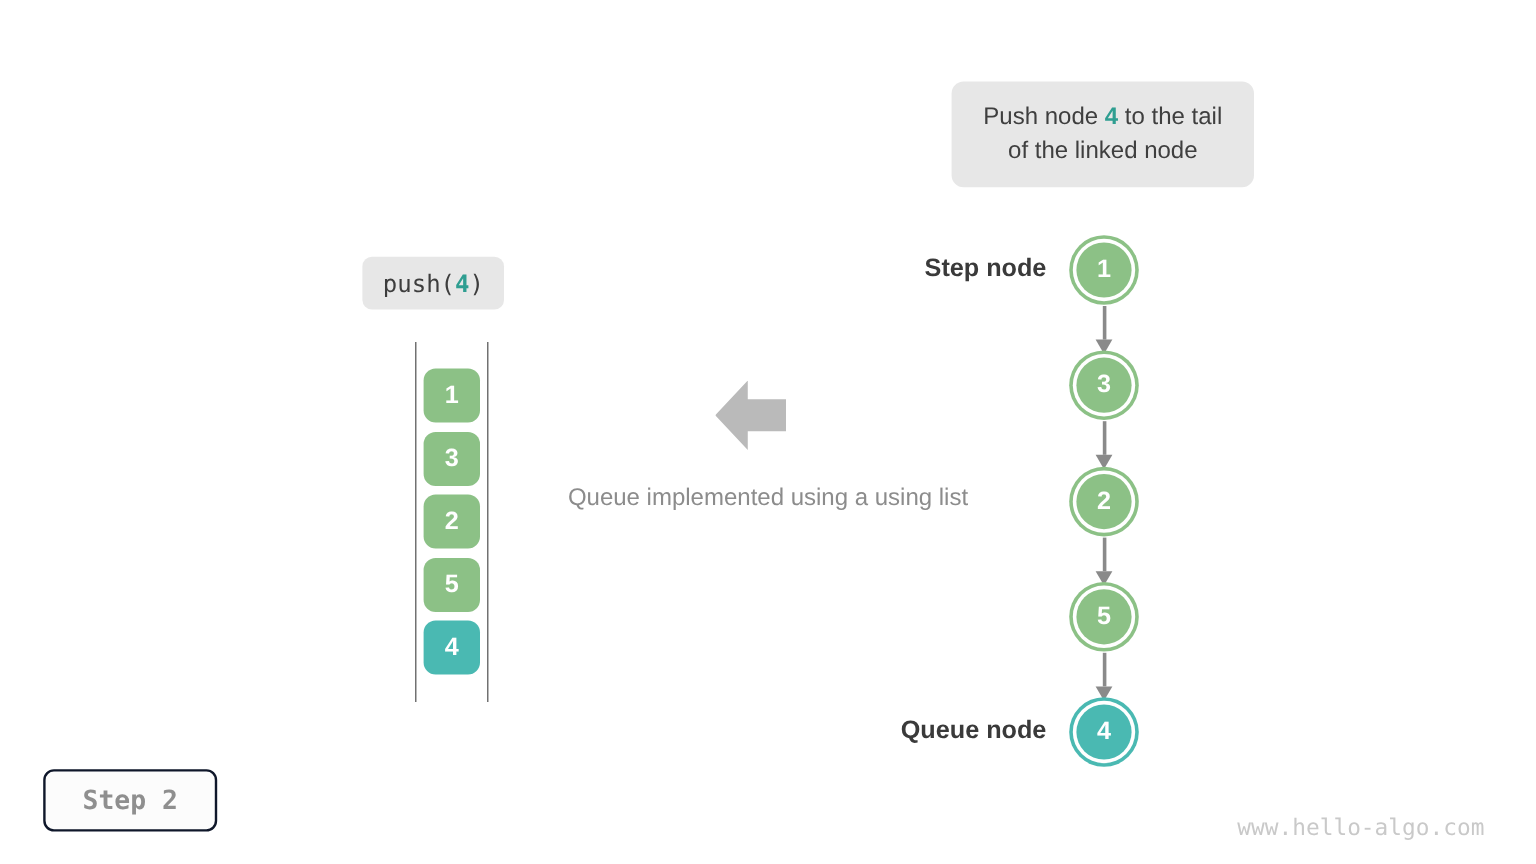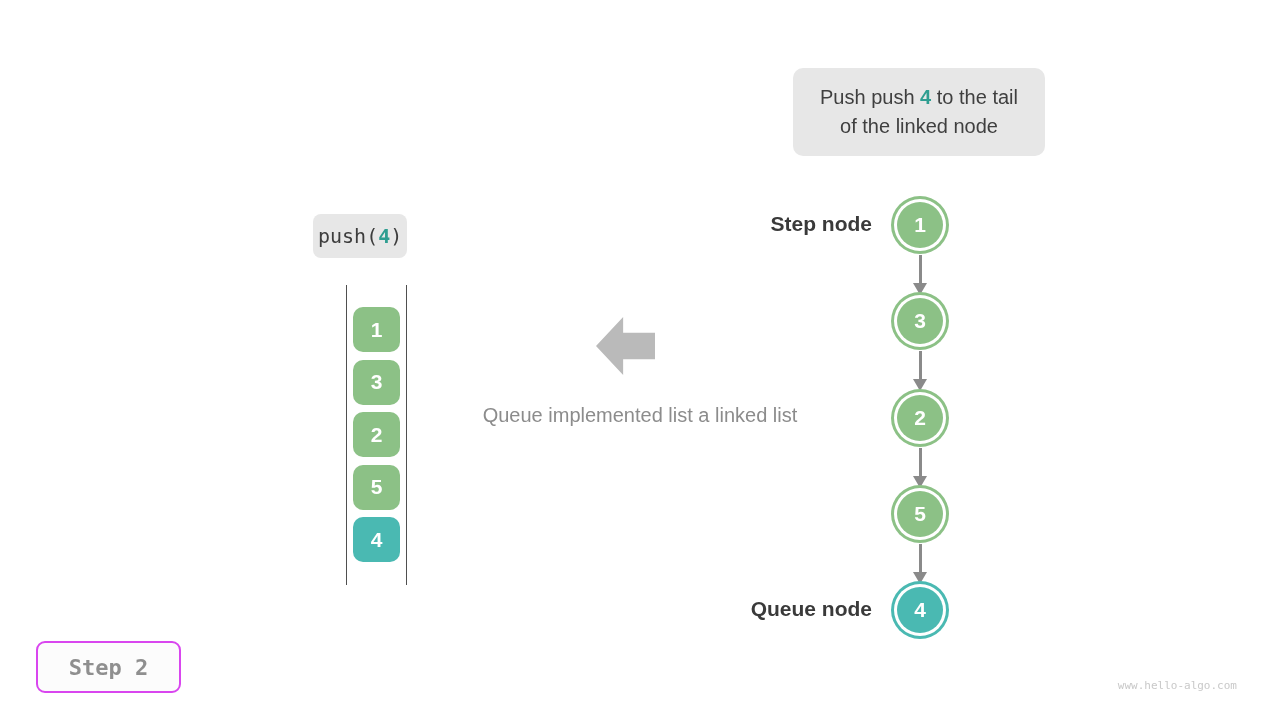--- a/index.html
+++ b/index.html
@@ -18,24 +18,24 @@
     left: 793px; top: 68px; width: 252px; height: 88px;
     background: #e7e7e7; border-radius: 10px;
     display: flex; align-items: center; justify-content: center;
     text-align: center; padding: 0 16px;
     font-size: 20px; line-height: 1.45; color: #3f3f3f;
   }
   .teal-num { color: #2f9e91; font-weight: bold; }
 
   
   .push-chip {
-    left: 313px; top: 214px; height: 44px;
+    left: 302px; top: 214px; height: 44px;
     background: #e7e7e7; border-radius: 8px;
     display: inline-flex; align-items: center;
-    padding: 0 5px;
+    padding: 0 17px;
     font-family: "DejaVu Sans Mono", monospace;
     font-size: 20px; color: #3d3d3d;
   }
 
   
   .queue-stack {
     left: 346px; top: 285px; width: 61px; height: 300px;
     border-left: 1.5px solid #4f4f4f;
     border-right: 1.5px solid #4f4f4f;
     display: flex; flex-direction: column; align-items: center;
@@ -87,59 +87,59 @@
   .node-label {
     right: 408px; font-size: 21px; font-weight: bold; color: #3a3a3a;
     white-space: nowrap;
   }
   .head-label { top: 212px; }
   .tail-label { top: 597px; }
 
   
   .step-badge {
     left: 36px; top: 641px; width: 145px; height: 52px;
-    background: #fcfcfc; border: 2px solid #d946ef; border-radius: 9px;
+    background: #fcfcfc; border: 2px solid #0f172a; border-radius: 9px;
     display: flex; align-items: center; justify-content: center;
     font-family: "DejaVu Sans Mono", monospace;
     font-size: 22px; font-weight: bold; color: #8f8f8f;
   }
 
   
   .watermark {
     right: 43px; top: 679px;
     font-family: "DejaVu Sans Mono", monospace;
-    font-size: 11px; color: #c9c9c9;
+    font-size: 19px; color: #c9c9c9;
   }
 </style>
 </head>
 <body>
 
 <div class="abs annotation">
   <div>
-    <span>Push push </span><span class="teal-num">4</span><span> to the tail of the linked node</span>
+    <span>Push node </span><span class="teal-num">4</span><span> to the tail of the linked node</span>
   </div>
 </div>
 
 <div class="abs push-chip">
   <span>push(</span>
     <span class="teal-num">4</span>
     <span>)</span>
 </div>
 
 <div class="abs queue-stack">
     <div class="stack-item" style="background: rgb(140, 193, 134);">1</div>
     <div class="stack-item" style="background: rgb(140, 193, 134);">3</div>
     <div class="stack-item" style="background: rgb(140, 193, 134);">2</div>
     <div class="stack-item" style="background: rgb(140, 193, 134);">5</div>
     <div class="stack-item" style="background: rgb(74, 185, 178);">4</div>
   </div>
 
 <div class="abs block-arrow"></div>
 
-<div class="abs caption">Queue implemented list a linked list</div>
+<div class="abs caption">Queue implemented using a using list</div>
 
 <div class="abs linked-list">
     <div class="ll-node" style="top: 202px; background: rgb(140, 193, 134); box-shadow: rgb(255, 255, 255) 0px 0px 0px 3px, rgb(140, 193, 134) 0px 0px 0px 6px;">1</div>
     <div class="ll-arrow" style="top: 255px;">
       <div class="ll-arrow-line"></div>
       <div class="ll-arrow-head"></div>
     </div>
     <div class="ll-node" style="top: 298px; background: rgb(140, 193, 134); box-shadow: rgb(255, 255, 255) 0px 0px 0px 3px, rgb(140, 193, 134) 0px 0px 0px 6px;">3</div>
     <div class="ll-arrow" style="top: 351px;">
       <div class="ll-arrow-line"></div>

